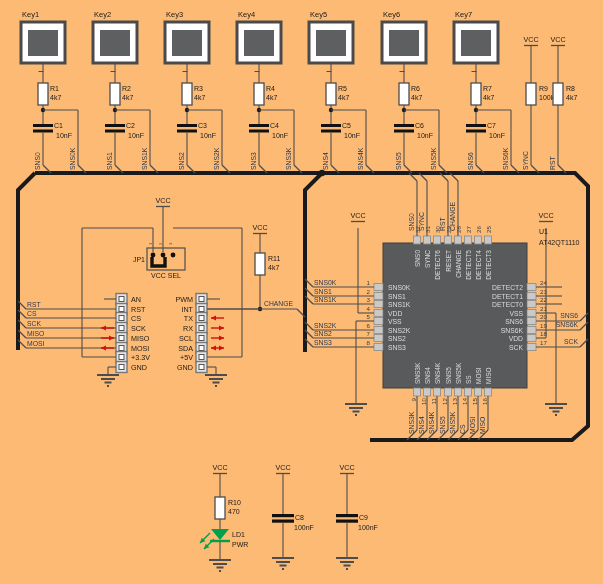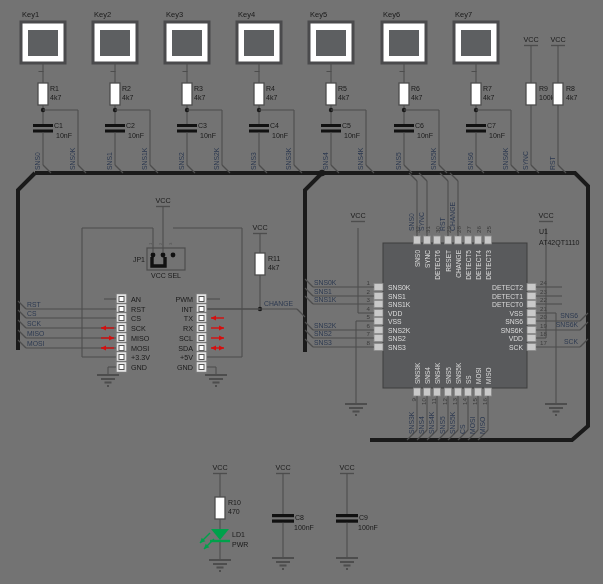--- a/index.html
+++ b/index.html
@@ -1,16 +1,16 @@
 <!DOCTYPE html>
 <html><head>
 <meta charset="utf-8">
 <style>
   html,body{margin:0;padding:0;background:#f4f4f4;}
-  #stage{width:603px;height:584px;background:#737373;position:relative;margin:0 auto;
+  #stage{width:603px;height:584px;background:#fdba74;position:relative;margin:0 auto;
          font-family:"Liberation Sans","DejaVu Sans",sans-serif;}
   svg{display:block}
   text{font-family:"Liberation Sans","DejaVu Sans",sans-serif;}
 </style>
 </head>
 <body>
 
 <div id="stage">
   <svg id="sch" width="603" height="584" viewBox="0 0 603 584" xmlns="http://www.w3.org/2000/svg">
       <g>

